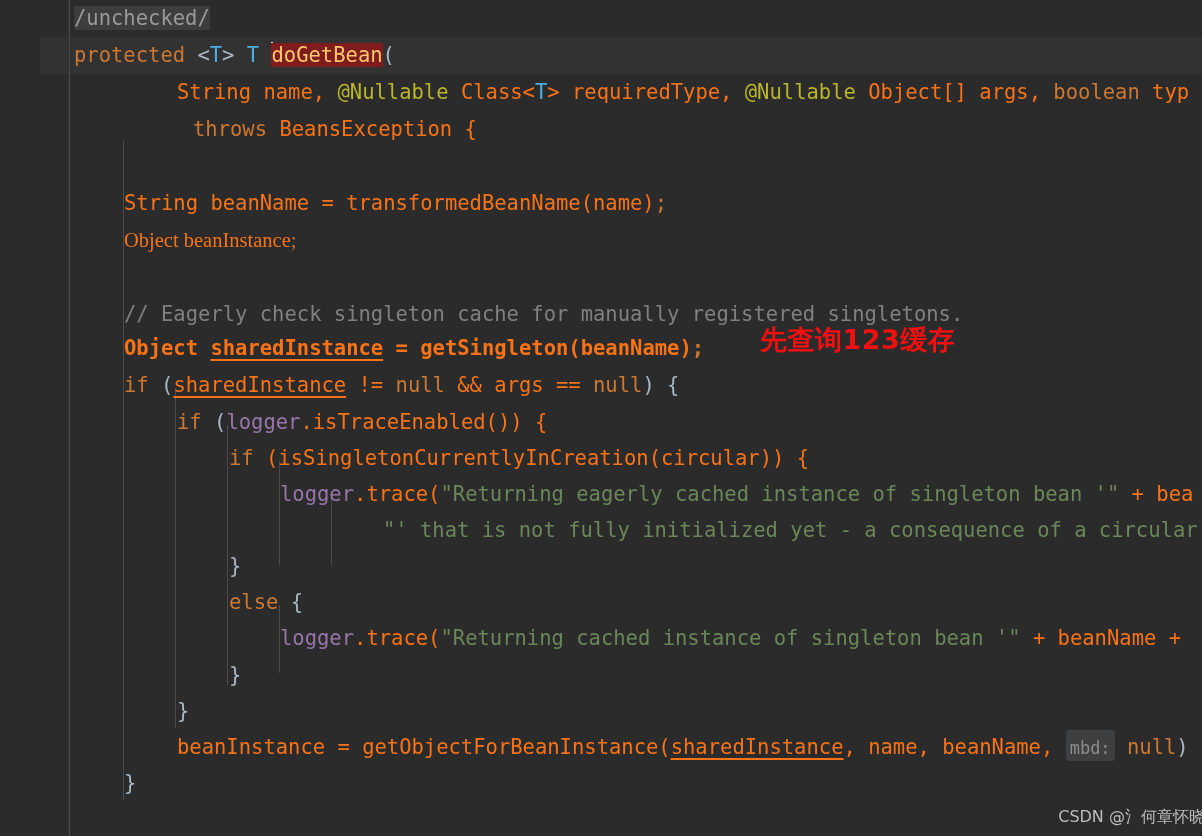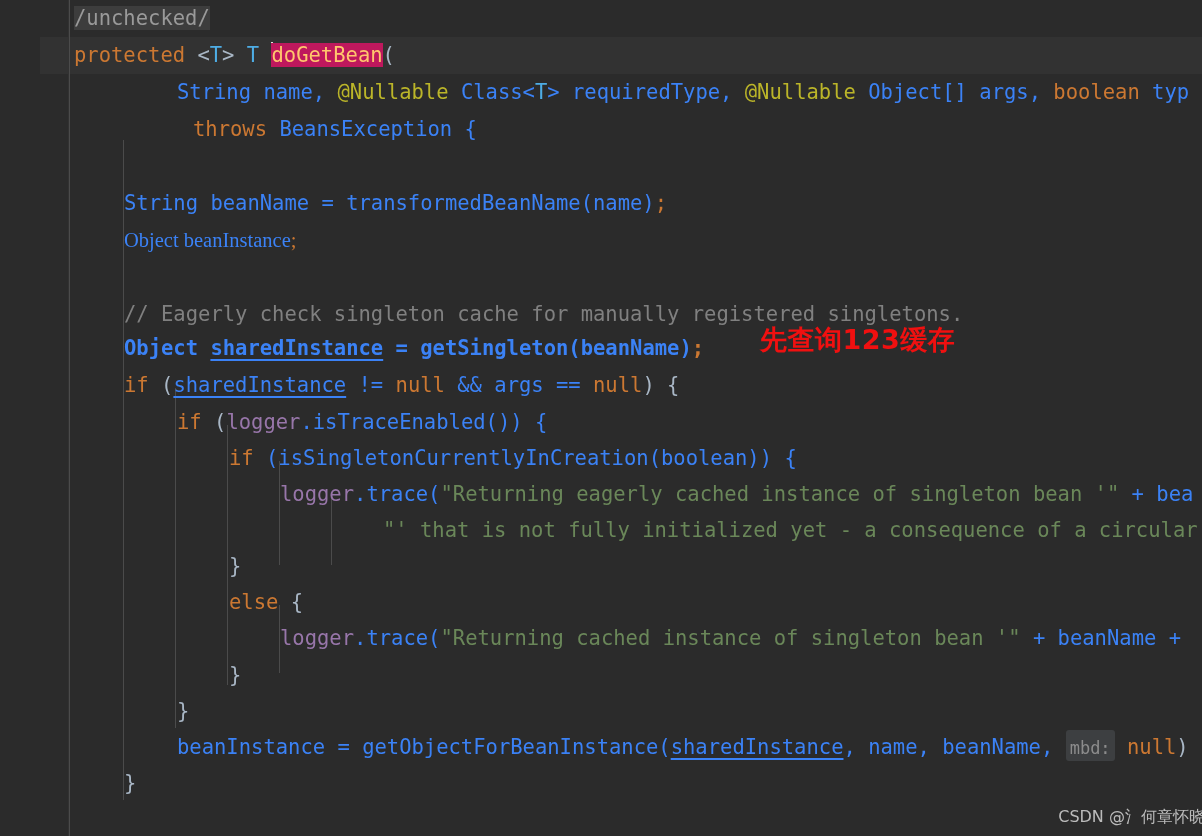--- a/index.html
+++ b/index.html
@@ -67,33 +67,33 @@
 
   
   .guide {
     position: absolute;
     width: 1px;
     background: #4b4b4b;
   }
 
   
   .kw       { color: #cc7832; }           
-  .ident    { color: #3b82f6; }           
+  .ident    { color: #f97316; }           
   .typ      { color: #4eade5; }           
   .anno     { color: #bbb529; }           
   .str      { color: #6a8759; }           
   .cmt      { color: #808080; }           
   .fld      { color: #9876aa; }
   .punc     { color: #a9b7c6; }
   .semi     { color: #cc7832; }
   .under    { text-decoration: underline; text-underline-offset: 4px; }
 
   
   .hl-ident {
-    background: #be185d;
+    background: #7f1d1d;
     color: #ffc66d;
   }
   
   .caret {
     display: inline-block;
     width: 2px;
     height: 24px;
     background: #e0e0e0;
     vertical-align: -4px;
     margin-right: -2px;
@@ -163,21 +163,21 @@
         <div class="line" style="top: 74px; left: 137px;"><span class="ident">String name, </span><span class="anno">@Nullable</span><span class="ident"> Class&lt;</span><span class="typ">T</span><span class="ident">&gt; requiredType, </span><span class="anno">@Nullable</span><span class="ident"> Object[] args, </span><span class="kw">boolean</span><span class="ident"> typ</span></div>
         <div class="line" style="top: 111px; left: 153px;"><span class="kw">throws</span><span class="ident"> BeansException {</span></div>
         <div class="line" style="top: 148px; left: 84px;"></div>
         <div class="line" style="top: 185px; left: 84px;"><span class="ident">String beanName = transformedBeanName(name)</span><span class="semi">;</span></div>
         <div class="line" style="top: 222px; left: 84px; font-family: Liberation Serif, serif;"><span class="ident">Object beanInstance</span><span class="semi">;</span></div>
         <div class="line" style="top: 259px; left: 84px;"></div>
         <div class="line" style="top: 296px; left: 84px;"><span class="cmt">// Eagerly check singleton cache for manually registered singletons.</span></div>
         <div class="line" style="top: 330px; left: 84px; font-weight: bold;"><span class="ident">Object </span><span class="ident under">sharedInstance</span><span class="ident"> = getSingleton(beanName)</span><span class="semi">;</span></div>
         <div class="line" style="top: 367px; left: 84px;"><span class="kw">if</span><span class="punc"> (</span><span class="ident under">sharedInstance</span><span class="ident"> != </span><span class="kw">null</span><span class="ident"> &amp;&amp; args == </span><span class="kw">null</span><span class="punc">) {</span></div>
         <div class="line" style="top: 404px; left: 137px;"><span class="kw">if</span><span class="punc"> (</span><span class="fld">logger</span><span class="ident">.isTraceEnabled()) {</span></div>
-        <div class="line" style="top: 440px; left: 189px;"><span class="kw">if</span><span class="ident"> (isSingletonCurrentlyInCreation(boolean)) {</span></div>
+        <div class="line" style="top: 440px; left: 189px;"><span class="kw">if</span><span class="ident"> (isSingletonCurrentlyInCreation(circular)) {</span></div>
         <div class="line" style="top: 476px; left: 240px;"><span class="fld">logger</span><span class="ident">.trace(</span><span class="str">"Returning eagerly cached instance of singleton bean '"</span><span class="ident"> + bea</span></div>
         <div class="line" style="top: 512px; left: 343px;"><span class="str">"' that is not fully initialized yet - a consequence of a circular</span></div>
         <div class="line" style="top: 548px; left: 189px;"><span class="punc">}</span></div>
         <div class="line" style="top: 584px; left: 189px;"><span class="kw">else</span><span class="punc"> {</span></div>
         <div class="line" style="top: 620px; left: 240px;"><span class="fld">logger</span><span class="ident">.trace(</span><span class="str">"Returning cached instance of singleton bean '"</span><span class="ident"> + beanName + </span></div>
         <div class="line" style="top: 657px; left: 189px;"><span class="punc">}</span></div>
         <div class="line" style="top: 693px; left: 137px;"><span class="punc">}</span></div>
         <div class="line" style="top: 729px; left: 137px;"><span class="ident">beanInstance = getObjectForBeanInstance(</span><span class="ident under">sharedInstance</span><span class="ident">, name, beanName, </span><span class="inlay">mbd:</span><span class="ident"> </span><span class="kw">null</span><span class="punc">)</span></div>
         <div class="line" style="top: 765px; left: 84px;"><span class="punc">}</span></div>
       </div>

